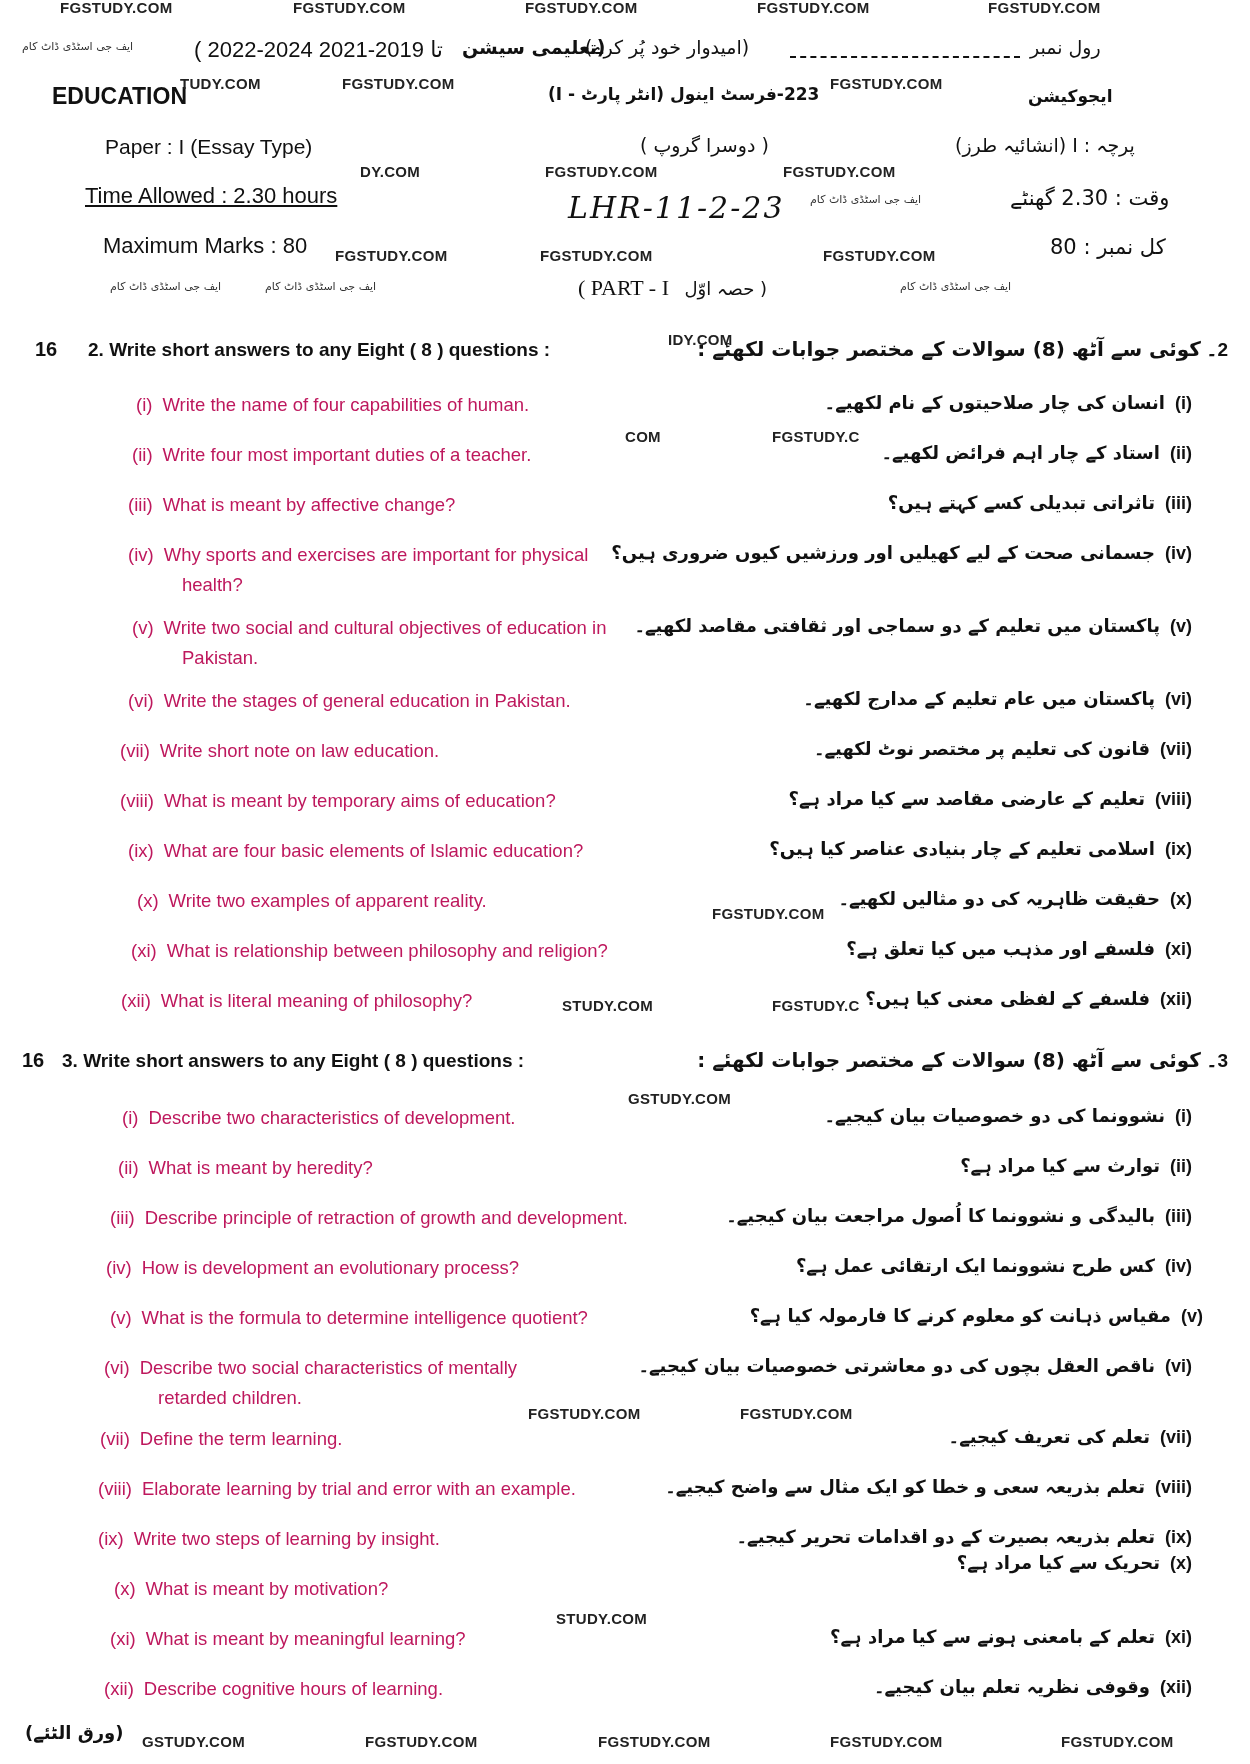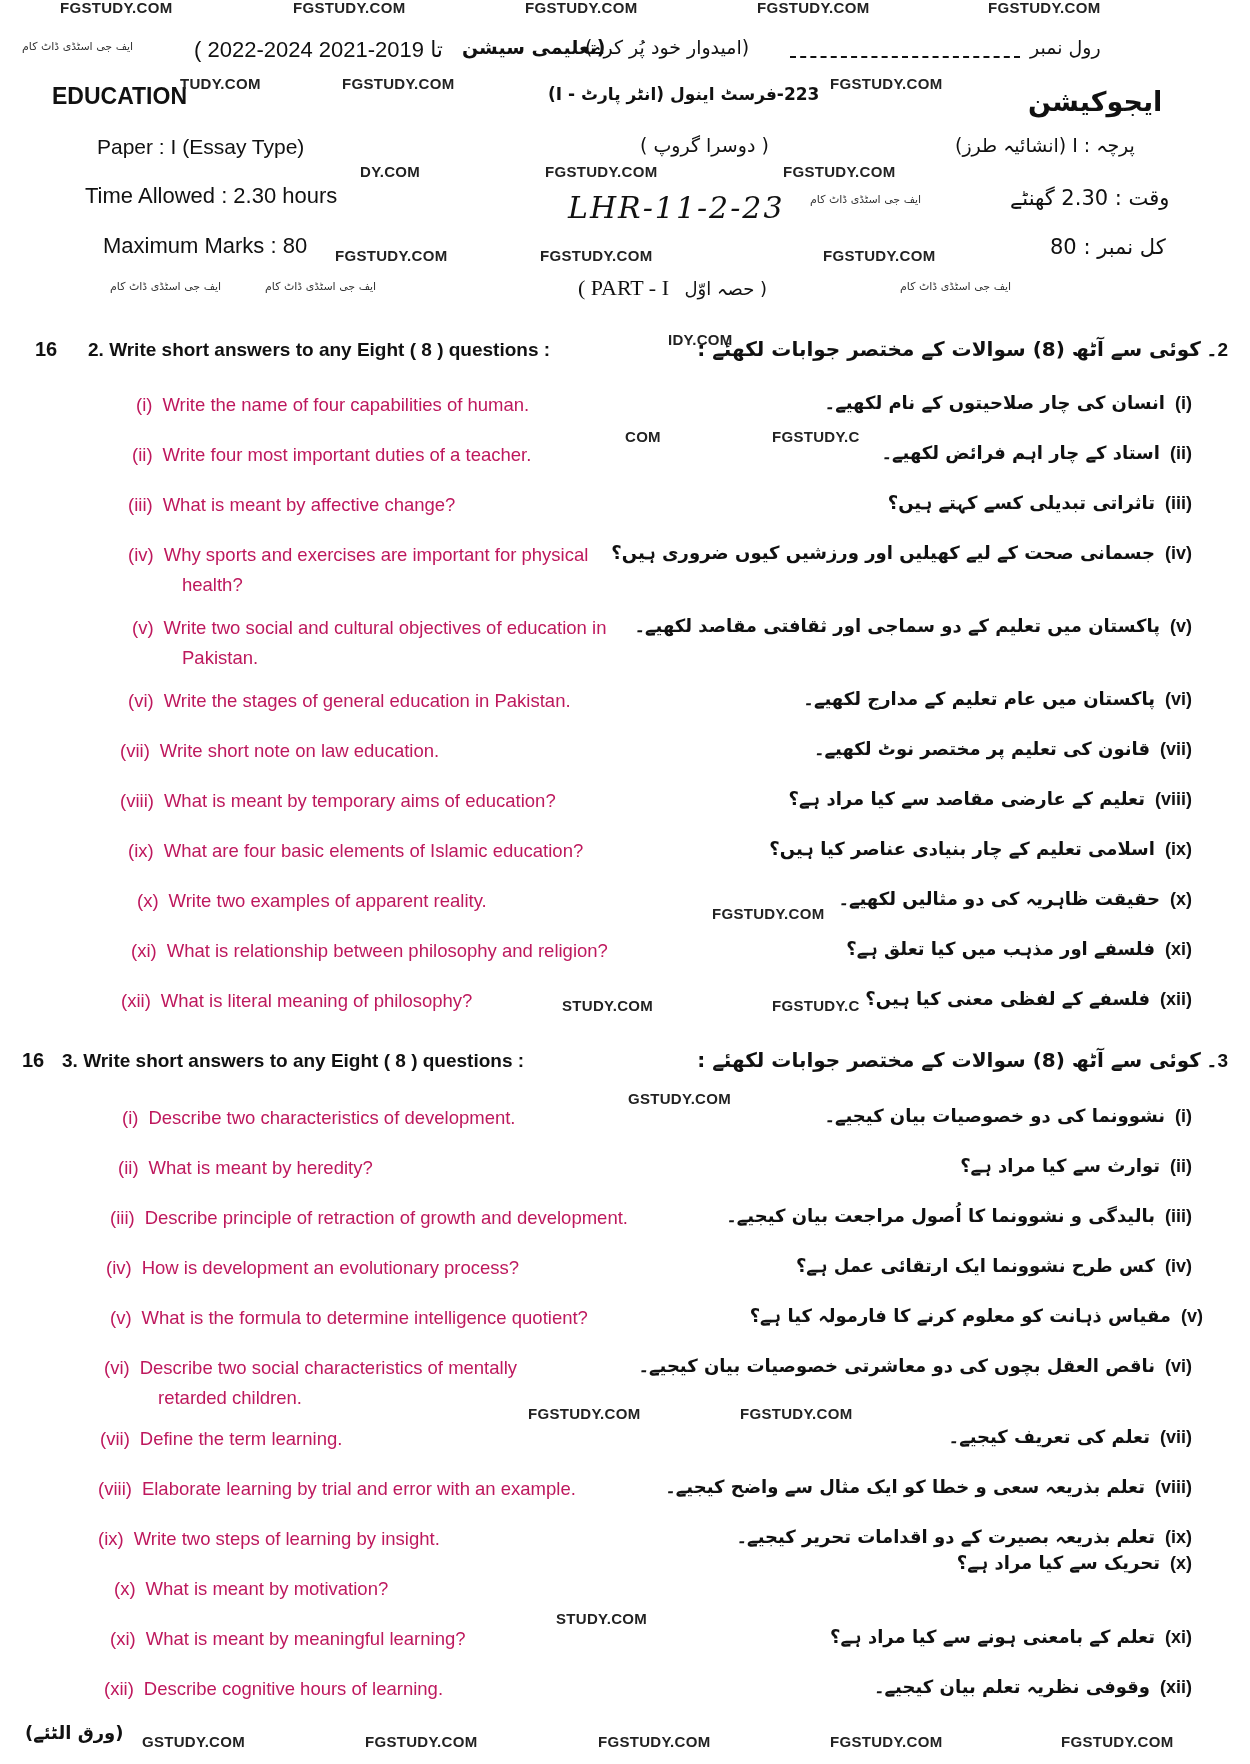--- a/index.html
+++ b/index.html
@@ -35,30 +35,30 @@
 <div class="abs hdr-ur" style="left:462px;top:36px;">(تعلیمی سیشن</div>
 <div class="abs hdr-ur" style="left:585px;top:36px;font-weight:normal;">(امیدوار خود پُر کرے)</div>
 <div class="abs" style="left:790px;top:40px;width:230px;border-bottom:2px dashed #111;height:16px;"></div>
 <div class="abs hdr-ur" style="left:1030px;top:36px;font-weight:normal;">رول نمبر</div>
 
 <div class="abs title-en" style="left:52px;top:83px;">EDUCATION</div>
 <div class="abs wm" style="left:180px;top:75px;">TUDY.COM</div>
 <div class="abs wm" style="left:342px;top:75px;">FGSTUDY.COM</div>
 <div class="abs hdr-ur" style="left:548px;top:84px;font-size:17px;">223-فرسٹ اینول (انٹر پارٹ - I)</div>
 <div class="abs wm" style="left:830px;top:75px;">FGSTUDY.COM</div>
-<div class="abs hdr-ur" style="left:1028px;top:86px;font-size:27px;">ایجوکیشن</div>
+<div class="abs hdr-ur" style="left:1028px;top:86px;font-size:17px;">ایجوکیشن</div>
 
-<div class="abs hdr-en" style="left:97px;top:135px;font-size:21px;text-align:center;">Paper : I (Essay Type)</div>
+<div class="abs hdr-en" style="left:105px;top:135px;font-size:21px;text-align:center;">Paper : I (Essay Type)</div>
 <div class="abs hdr-ur" style="left:640px;top:134px;font-weight:normal;">( دوسرا گروپ )</div>
 <div class="abs hdr-ur" style="left:955px;top:134px;font-weight:normal;">پرچہ : I (انشائیہ طرز)</div>
 <div class="abs wm" style="left:360px;top:163px;">DY.COM</div>
 <div class="abs wm" style="left:545px;top:163px;">FGSTUDY.COM</div>
 <div class="abs wm" style="left:783px;top:163px;">FGSTUDY.COM</div>
 
-<div class="abs hdr-en" style="left:85px;top:183px;font-size:22px;">Time Allowed : 2.30 hours</div>
+<div class="abs hdr-en" style="left:85px;top:183px;font-size:22px;text-decoration:underline;">Time Allowed : 2.30 hours</div>
 <div class="abs hand" style="left:568px;top:190px;">LHR-11-2-23</div>
 <div class="abs wm-ur" style="left:810px;top:193px;">ایف جی اسٹڈی ڈاٹ کام</div>
 <div class="abs hdr-ur" style="left:1010px;top:186px;font-weight:normal;font-size:21px;">وقت : 2.30 گھنٹے</div>
 
 <div class="abs hdr-en" style="left:103px;top:233px;font-size:22px;">Maximum Marks : 80</div>
 <div class="abs wm" style="left:335px;top:247px;">FGSTUDY.COM</div>
 <div class="abs wm" style="left:540px;top:247px;">FGSTUDY.COM</div>
 <div class="abs wm" style="left:823px;top:247px;">FGSTUDY.COM</div>
 <div class="abs hdr-ur" style="left:1050px;top:235px;font-weight:normal;font-size:21px;">کل نمبر : 80</div>
 

